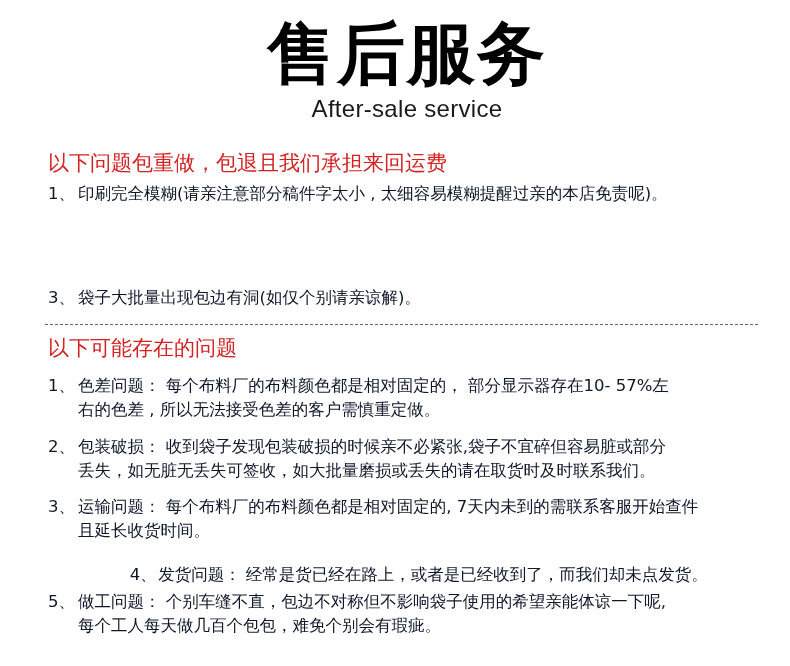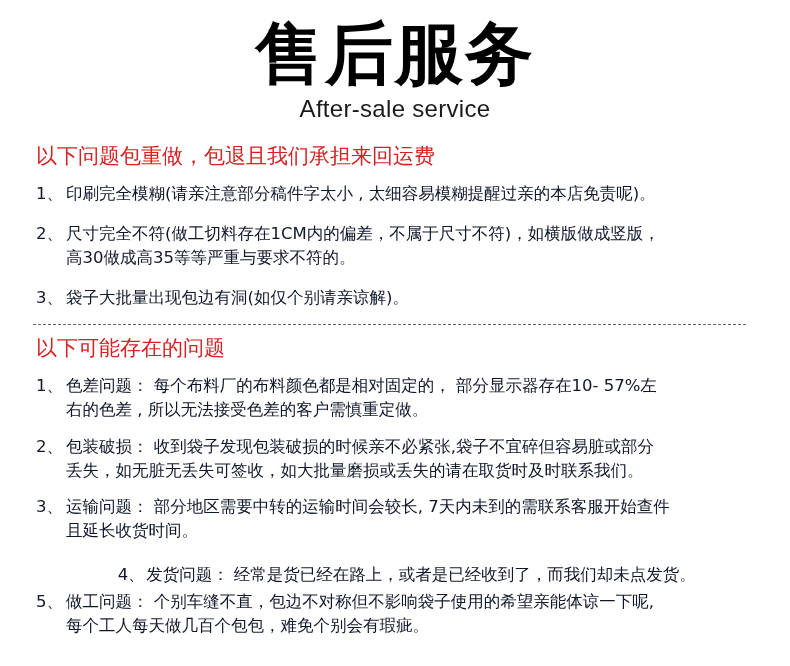--- a/index.html
+++ b/index.html
@@ -11,20 +11,21 @@
     }
     body {
       font-family: "DejaVu Sans", "Liberation Sans", sans-serif;
       color: #1a1a1a;
       position: relative;
     }
     .page {
       position: relative;
       width: 748px;
       height: 666px;
+      margin-left: 12px;
     }
     .title {
       position: absolute;
       top: 14px;
       left: 0;
       width: 790px;
       text-align: center;
       font-size: 68px;
       font-weight: bold;
       color: #000000;
@@ -80,51 +81,47 @@
     }
   </style>
 </head>
 <body>
 
 <div class="page">
 
   <div class="title">售后服务</div>
   <div class="subtitle">After-sale service</div>
 
-  <div class="section-heading" style="top:142px;">以下问题包重做，包退且我们承担来回运费</div>
+  <div class="section-heading" style="top:149px;">以下问题包重做，包退且我们承担来回运费</div>
 
   <div class="item" style="top:182px;">
     <span class="line"><span class="num">1、</span><span>印刷完全模糊(请亲注意部分稿件字太小 , 太细容易模糊提醒过亲的本店免责呢)。</span></span>
   </div>
 
-  <div class="item" style="top:222px;">
-    <span class="line"><span class="num">2、</span><span>尺寸完全不符(做工切料存在1CM内的偏差，不属于尺寸不符)，如横版做成竖版，</span></span>
-    <span class="line cont">高30做成高35等等严重与要求不符的。</span>
-  </div>
 
   <div class="item" style="top:286px;">
     <span class="line"><span class="num">3、</span><span>袋子大批量出现包边有洞(如仅个别请亲谅解)。</span></span>
   </div>
 
   <div class="divider"></div>
 
   <div class="section-heading" style="top:334px;">以下可能存在的问题</div>
 
   <div class="item" style="top:374px;">
     <span class="line"><span class="num">1、</span><span>色差问题： 每个布料厂的布料颜色都是相对固定的， 部分显示器存在10- 57%左</span></span>
     <span class="line cont">右的色差 , 所以无法接受色差的客户需慎重定做。</span>
   </div>
 
   <div class="item" style="top:435px;">
     <span class="line"><span class="num">2、</span><span>包装破损： 收到袋子发现包装破损的时候亲不必紧张,袋子不宜碎但容易脏或部分</span></span>
     <span class="line cont">丢失，如无脏无丢失可签收，如大批量磨损或丢失的请在取货时及时联系我们。</span>
   </div>
 
   <div class="item" style="top:495px;">
-    <span class="line"><span class="num">3、</span><span>运输问题： 部分地区需要中转的运输时间会较长, 7天内未到的需联系客服开始查件</span></span>
+    <span class="line"><span class="num">3、</span><span>运输问题： 每个布料厂的布料颜色都是相对固定的, 7天内未到的需联系客服开始查件</span></span>
     <span class="line cont">且延长收货时间。</span>
   </div>
 
   <div class="item" style="top:563px;text-align:center;">
     <span class="line"><span class="num">4、</span><span>发货问题： 经常是货已经在路上，或者是已经收到了，而我们却未点发货。</span></span>
   </div>
 
   <div class="item" style="top:590px;">
     <span class="line"><span class="num">5、</span><span>做工问题： 个别车缝不直，包边不对称但不影响袋子使用的希望亲能体谅一下呢,</span></span>
     <span class="line cont">每个工人每天做几百个包包，难免个别会有瑕疵。</span>

